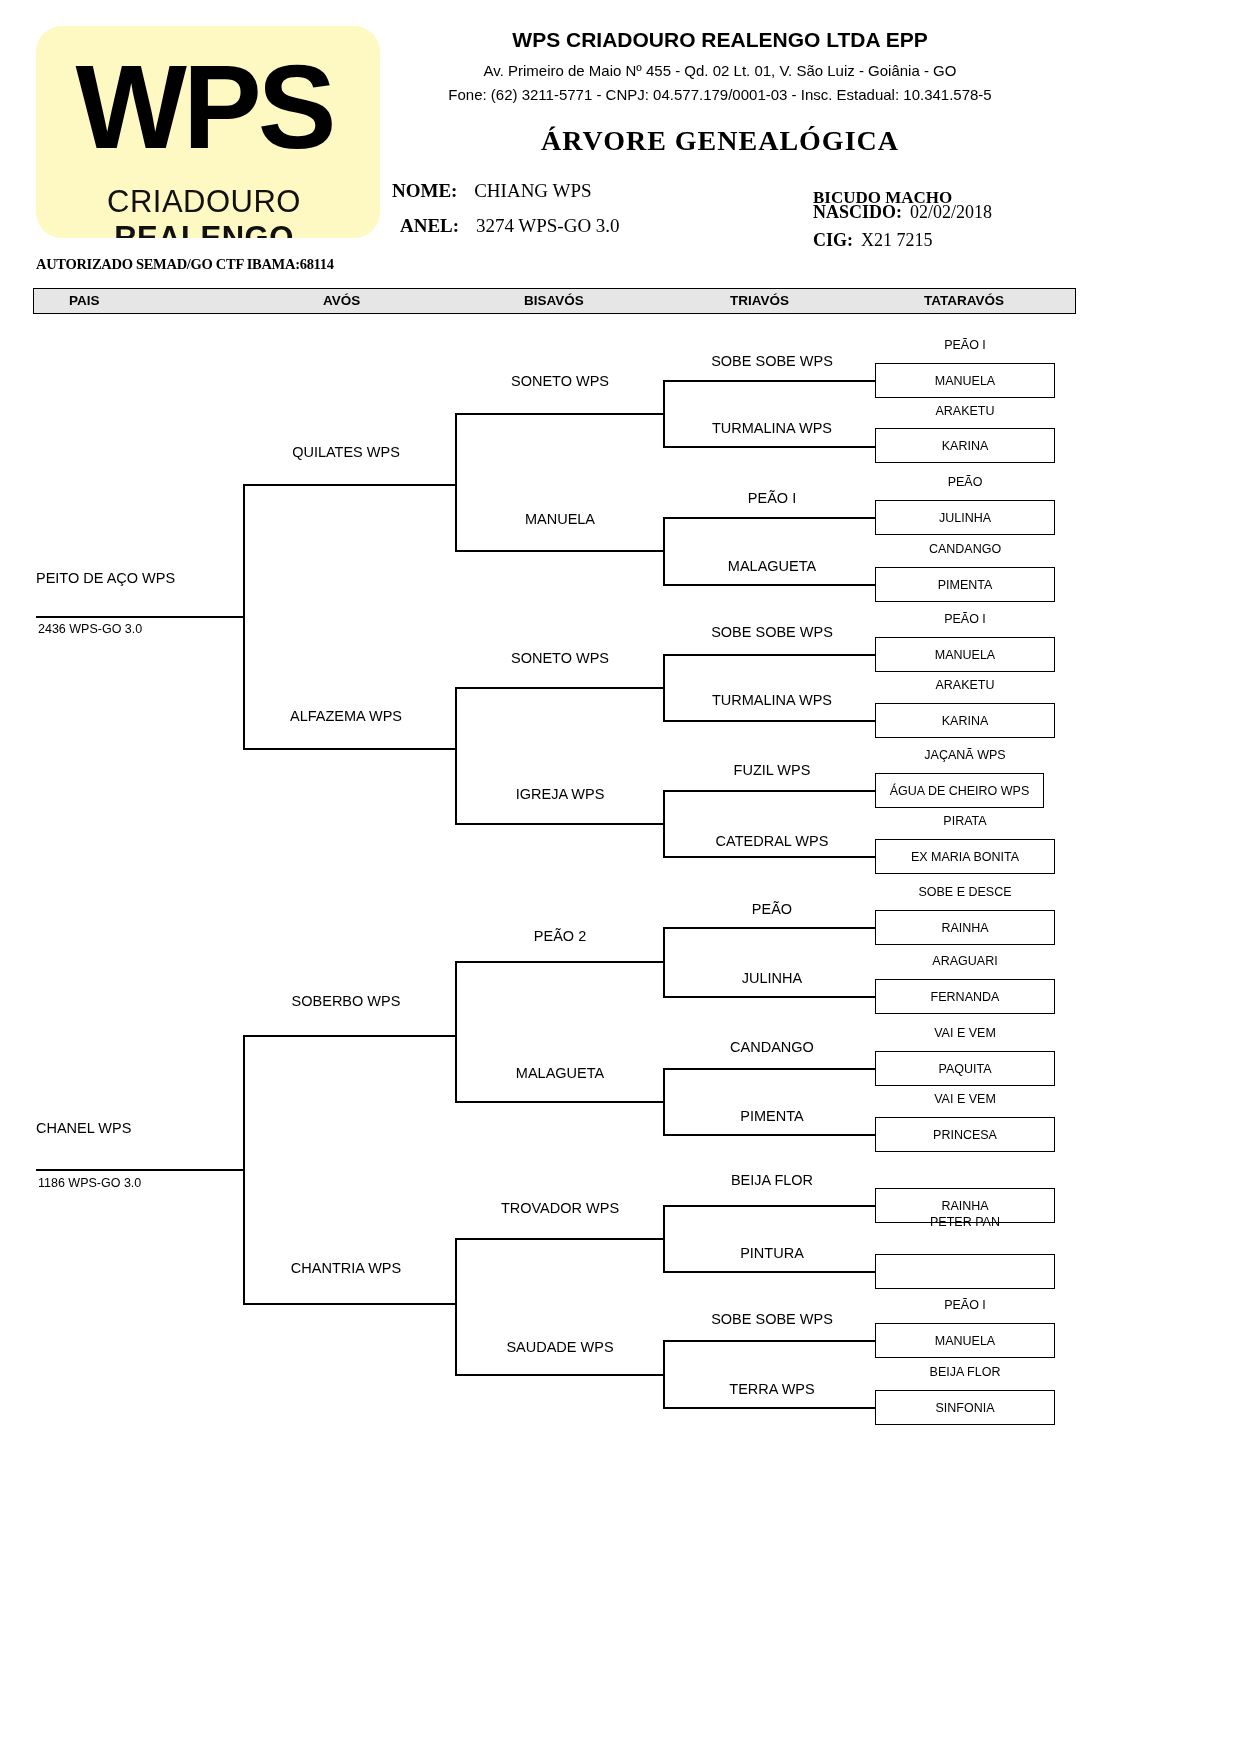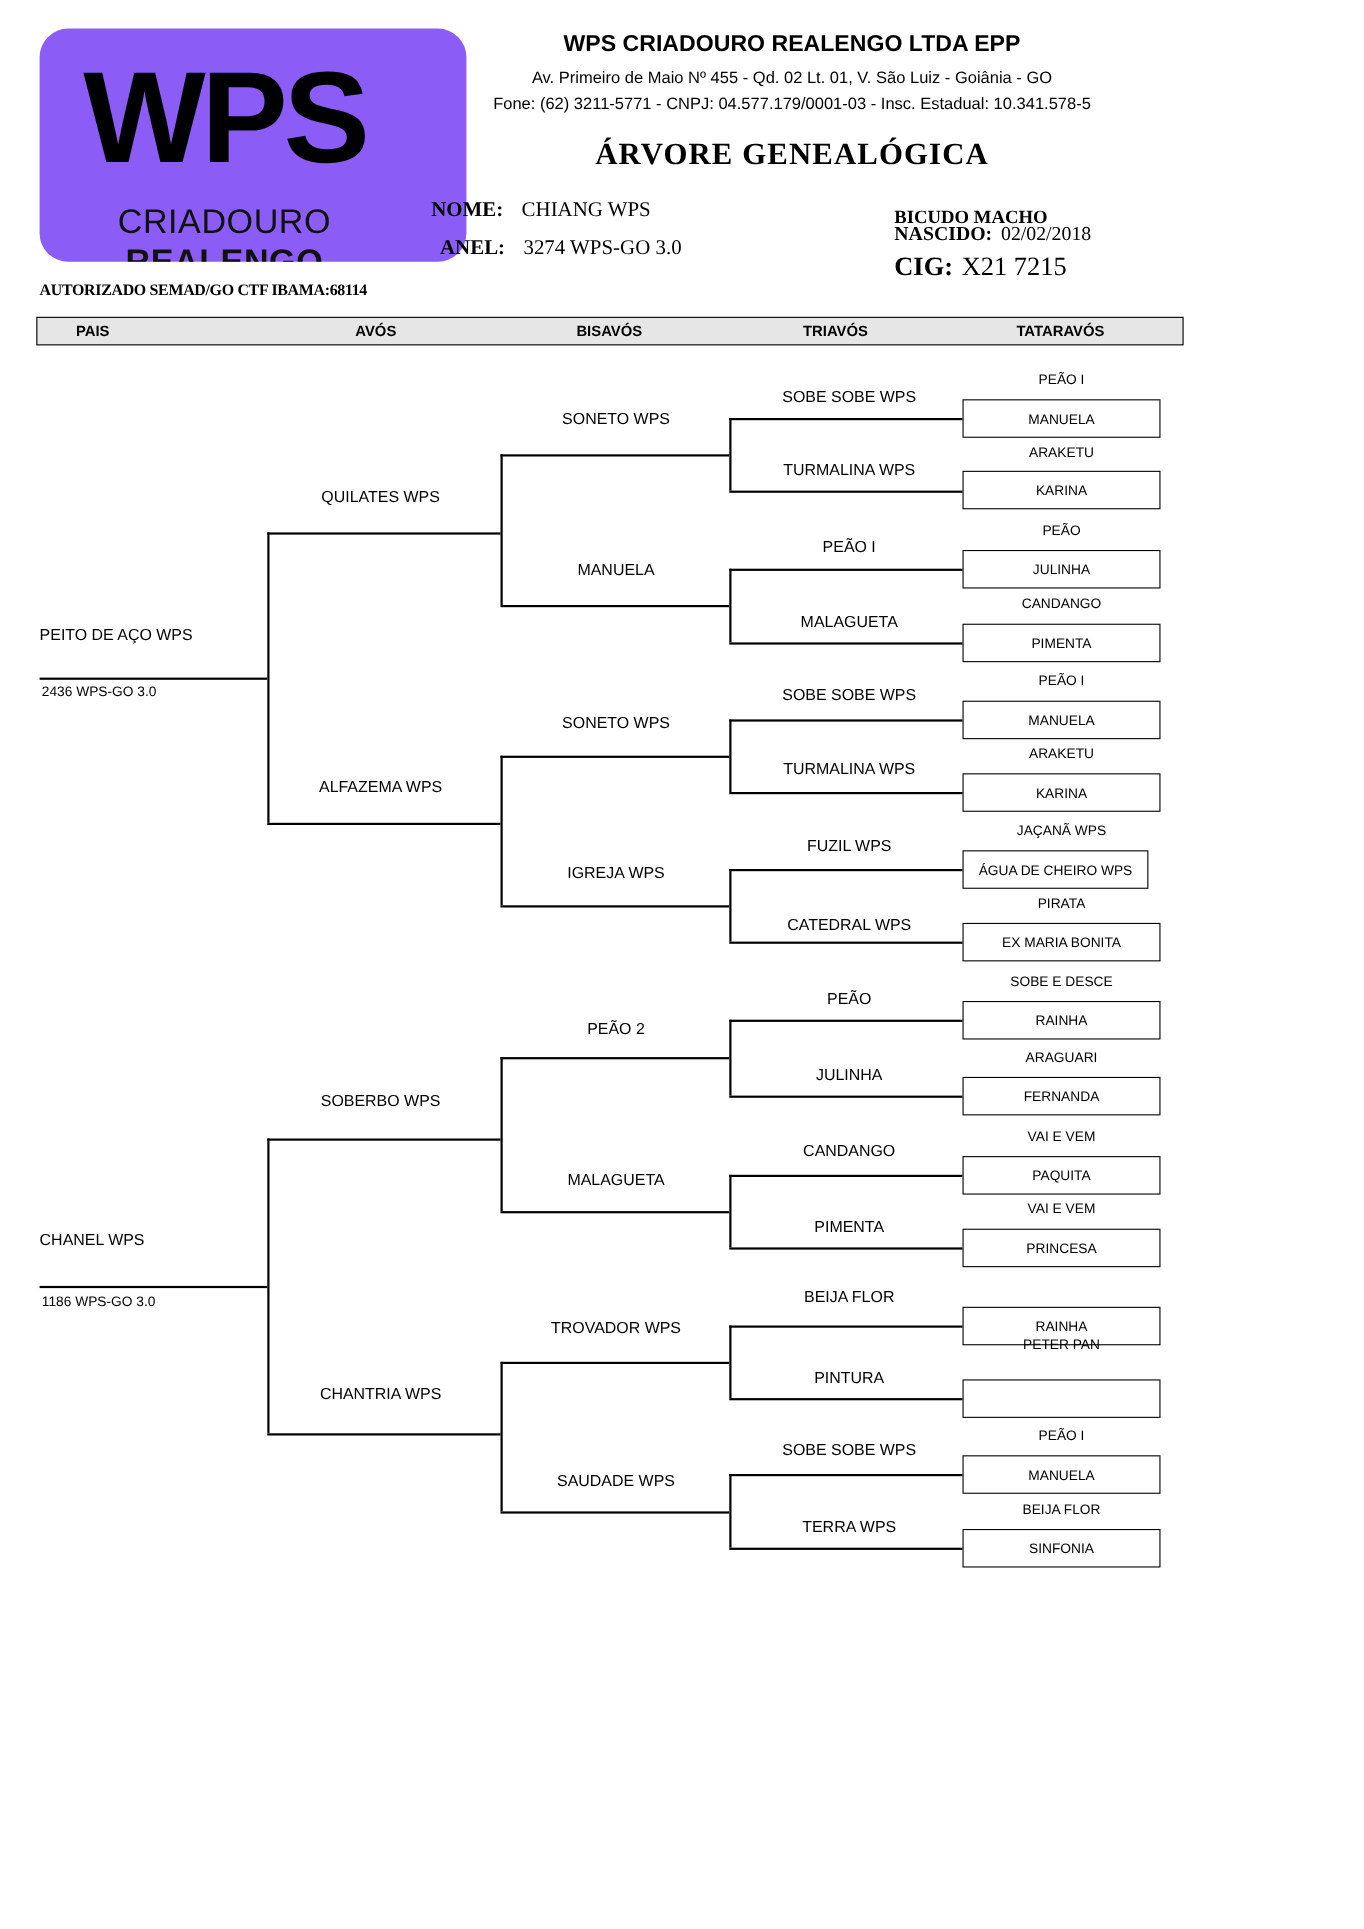--- a/index.html
+++ b/index.html
@@ -1,22 +1,22 @@
 <!DOCTYPE html>
 <html><head>
 <meta charset="utf-8">
 <style>
   html,body{margin:0;padding:0;background:#ffffff;}
   body{width:1240px;height:1754px;position:relative;font-family:"Liberation Sans",sans-serif;color:#000;}
 
   
   #header{position:absolute;left:0;top:0;width:1240px;height:300px;}
 
-  #logo{position:absolute;left:36px;top:26px;width:388px;height:212px;
-        background:#8b5cf6;border-radius:26px;overflow:hidden;}
+  #logo{position:absolute;left:36px;top:26px;width:312px;height:212px;
+        background:#fef9c3;border-radius:26px;overflow:hidden;padding-left:32px;}
   #logo .wps{position:absolute;left:0;top:6px;width:336px;text-align:center;
         font-family:"Liberation Sans",sans-serif;font-weight:bold;font-size:118px;
         letter-spacing:-4px;line-height:150px;color:#000;}
   #logo .sub{position:absolute;left:0;top:158px;width:336px;text-align:center;
         font-family:"Liberation Sans",sans-serif;font-size:31px;letter-spacing:0.5px;color:#111;}
   #logo .sub b{font-weight:bold;}
   #logo .sub span.thin{font-weight:400;}
 
   #authorized{position:absolute;left:36px;top:256px;font-family:"Liberation Serif",serif;
         font-weight:bold;font-size:14.5px;letter-spacing:-0.3px;}
@@ -33,21 +33,21 @@
 
   .fl{font-family:"Liberation Serif",serif;font-size:19px;}
   #nome-row{position:absolute;left:392px;top:180px;}
   #anel-row{position:absolute;left:400px;top:215px;}
   #nome-row .lbl,#anel-row .lbl{display:inline-block;font-weight:bold;}
   #nome-row .val,#anel-row .val{display:inline-block;margin-left:12px;}
 
   #sex-row{position:absolute;left:813px;top:170px;font-family:"Liberation Serif",serif;
         font-weight:bold;font-size:17px;margin-top:18px;}
   #nasc-row{position:absolute;left:813px;top:202px;font-family:"Liberation Serif",serif;font-size:18px;}
-  #cig-row{position:absolute;left:813px;top:230px;font-family:"Liberation Serif",serif;font-size:24px;}
+  #cig-row{position:absolute;left:813px;top:230px;font-family:"Liberation Serif",serif;font-size:18px;}
   #nasc-row .lbl,#cig-row .lbl{font-weight:bold;}
   #nasc-row .val,#cig-row .val{margin-left:8px;}
 
   
   #colhead{position:absolute;left:33px;top:288px;width:1041px;height:24px;
         background:#e6e6e6;border:1.6px solid #000;}
   #colhead .c{position:absolute;top:4px;font-family:"Liberation Sans",sans-serif;
         font-weight:bold;font-size:13.5px;}
 
   

